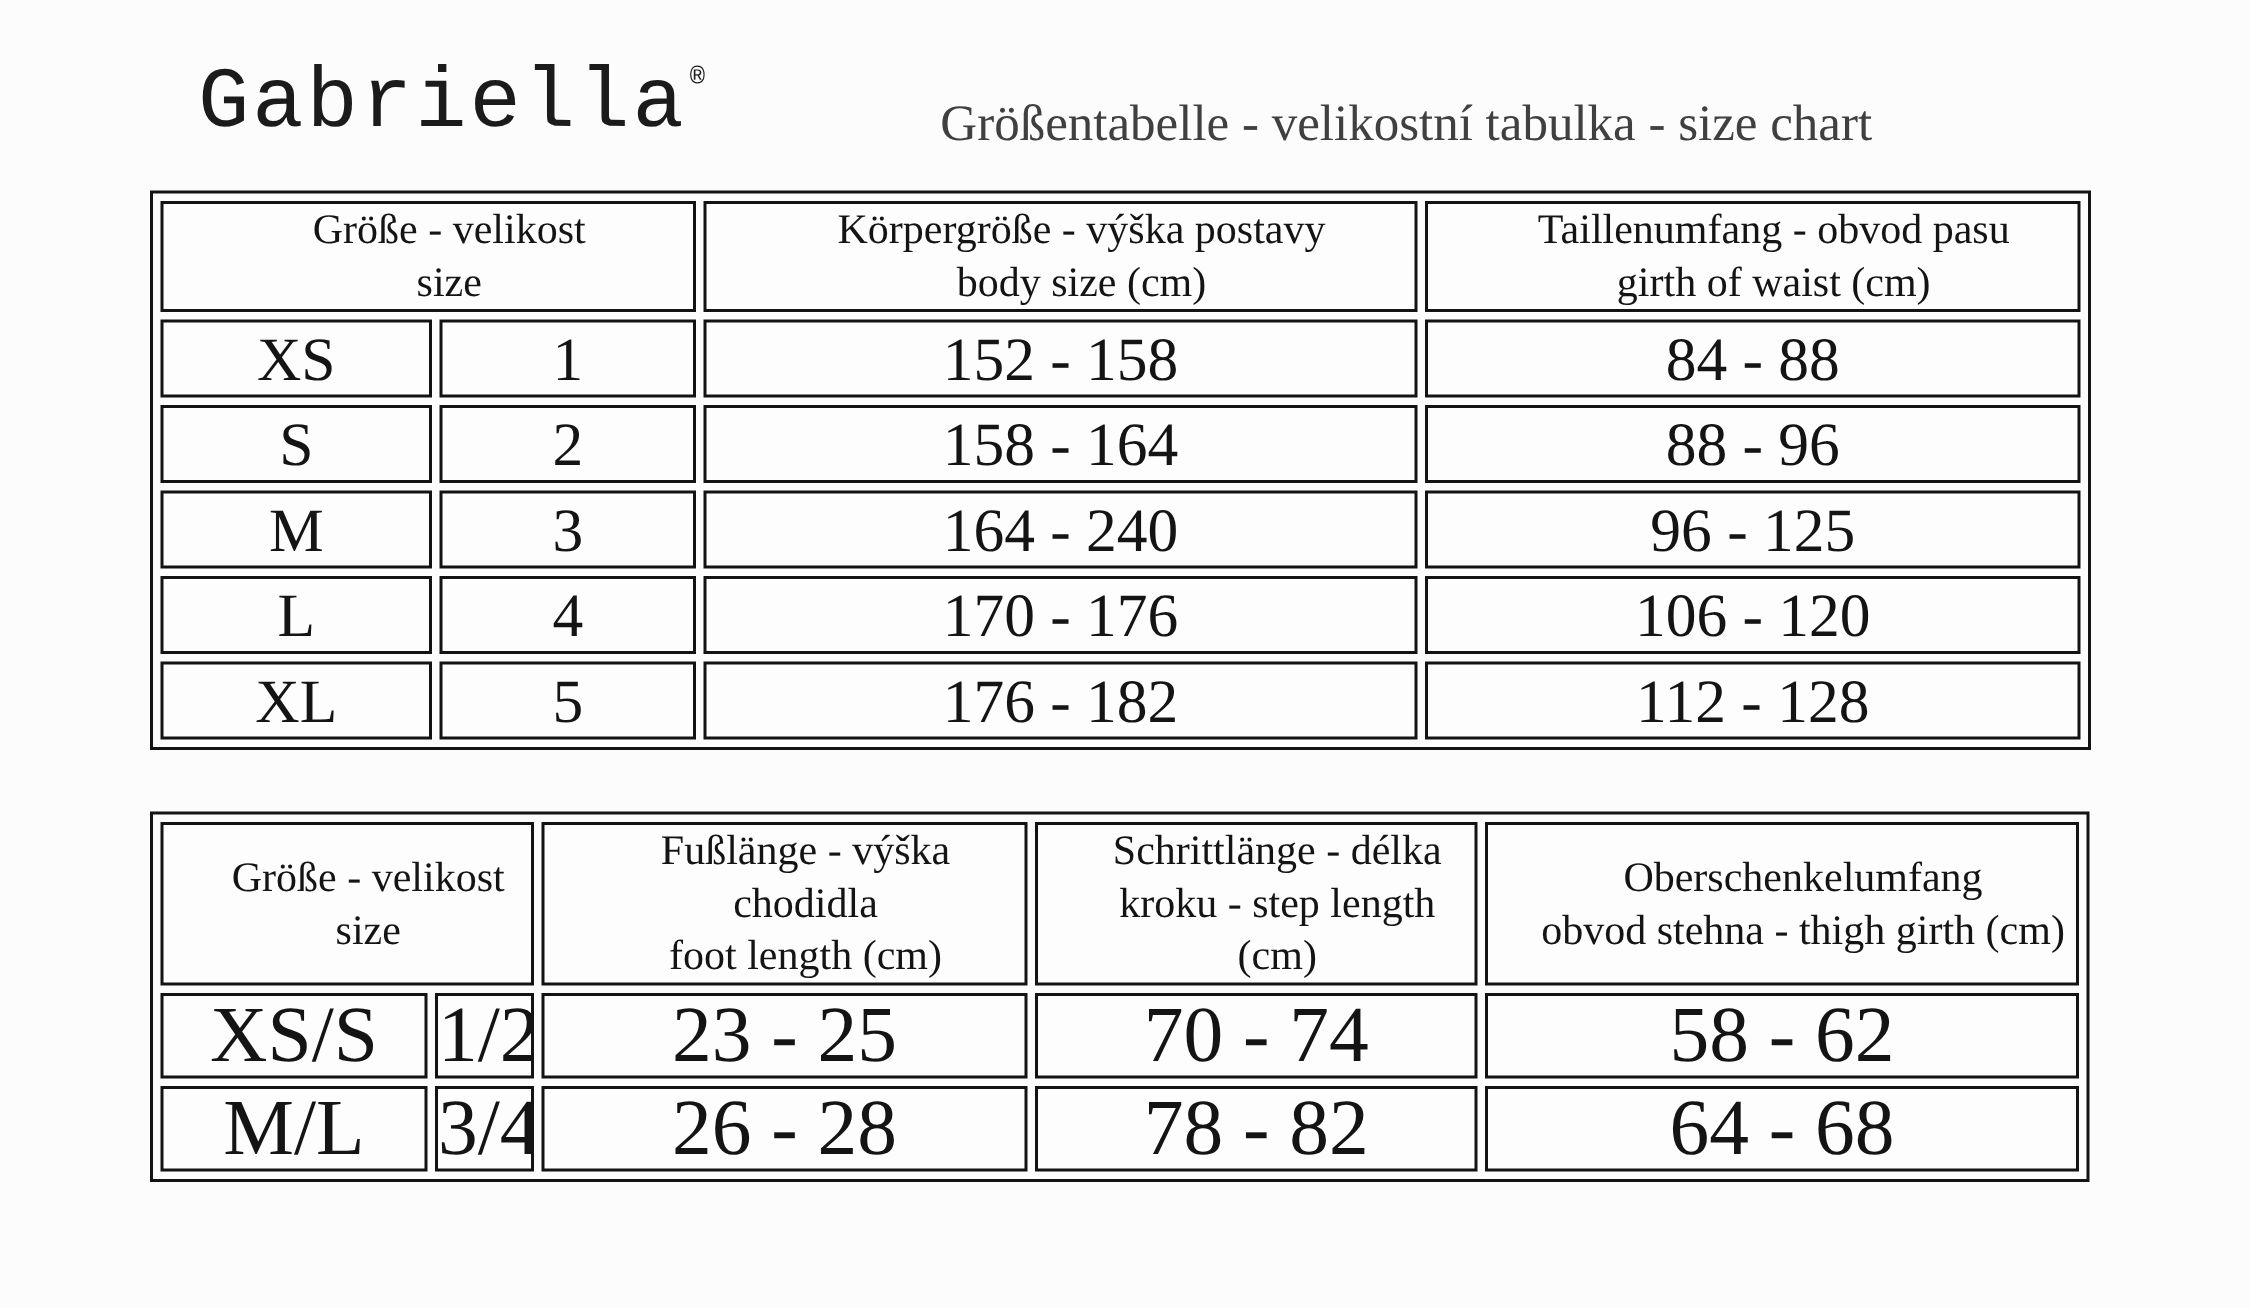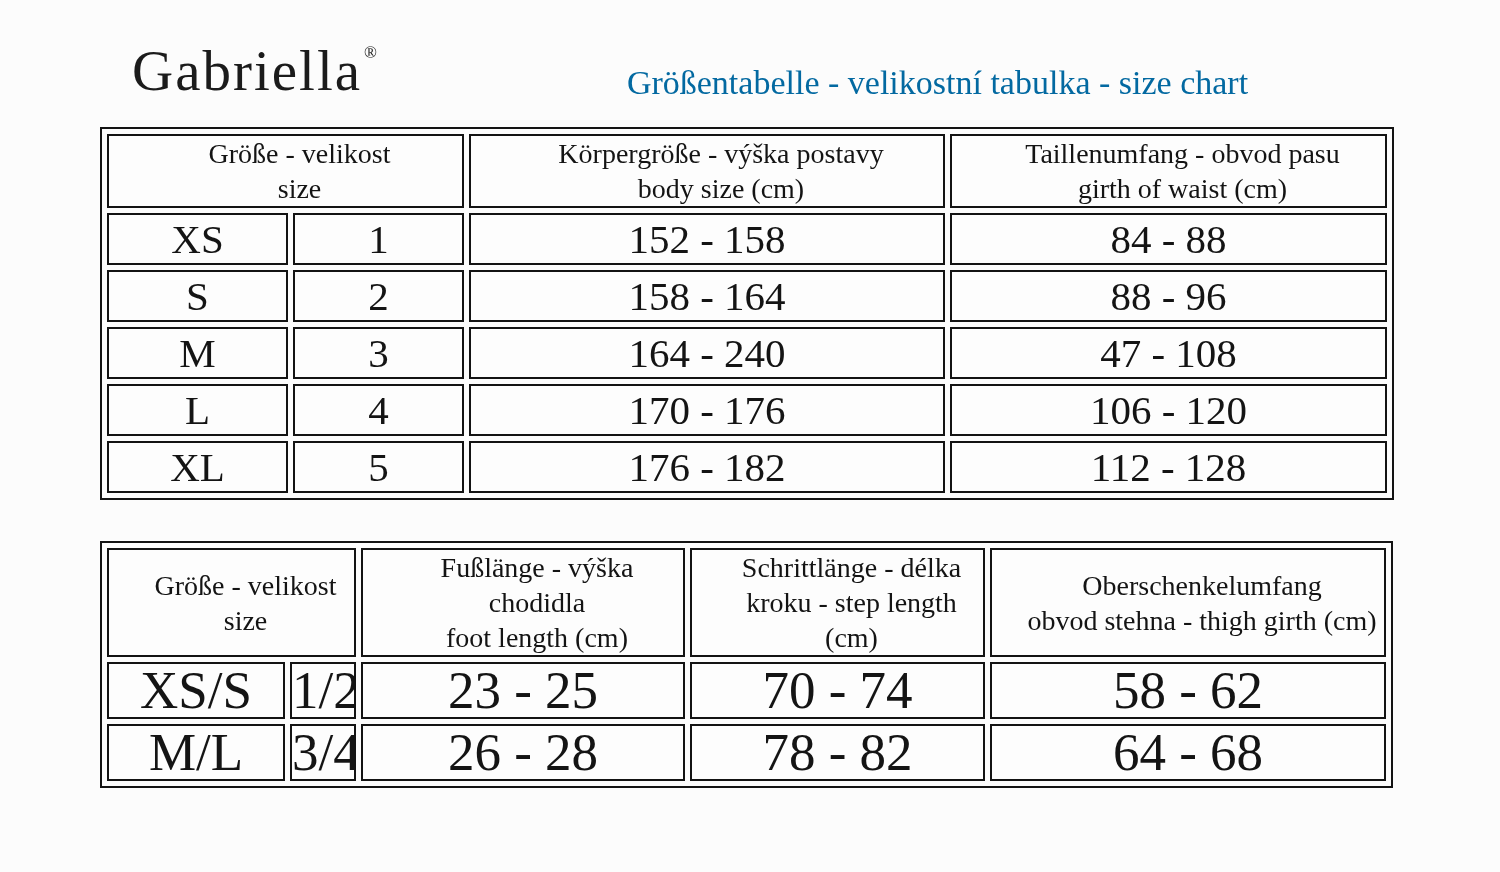--- a/index.html
+++ b/index.html
@@ -11,21 +11,21 @@
     color: #141414;
     font-family: "Liberation Serif", "DejaVu Serif", serif;
     overflow: hidden;
   }
 
   
   .brand {
     position: absolute;
     left: 132px;
     top: 42px;
-    font-family: Liberation Serif, serif;
+    font-family: Liberation Mono, monospace;
     font-size: 57px;
     line-height: 1;
     letter-spacing: 2px;
     color: #1b1b1b;
     white-space: nowrap;
   }
   .brand .reg {
     display: inline-block;
     font-size: 17px;
     letter-spacing: 0;
@@ -37,21 +37,21 @@
 
   
   .title {
     position: absolute;
     left: 440px;
     top: 64px;
     width: 995px;
     text-align: center;
     font-size: 34px;
     line-height: 1.1;
-    color: #0369a1;
+    color: #404040;
     white-space: nowrap;
   }
 
   
   table.sizes {
     position: absolute;
     left: 100px;
     width: 1292px;
     table-layout: fixed;
     border-collapse: separate;
@@ -124,21 +124,21 @@
       <tr>
         <td>S</td>
         <td>2</td>
         <td>158 - 164</td>
         <td>88 - 96</td>
       </tr>
       <tr>
         <td>M</td>
         <td>3</td>
         <td>164 - 240</td>
-        <td>47 - 108</td>
+        <td>96 - 125</td>
       </tr>
       <tr>
         <td>L</td>
         <td>4</td>
         <td>170 - 176</td>
         <td>106 - 120</td>
       </tr>
       <tr>
         <td>XL</td>
         <td>5</td>

